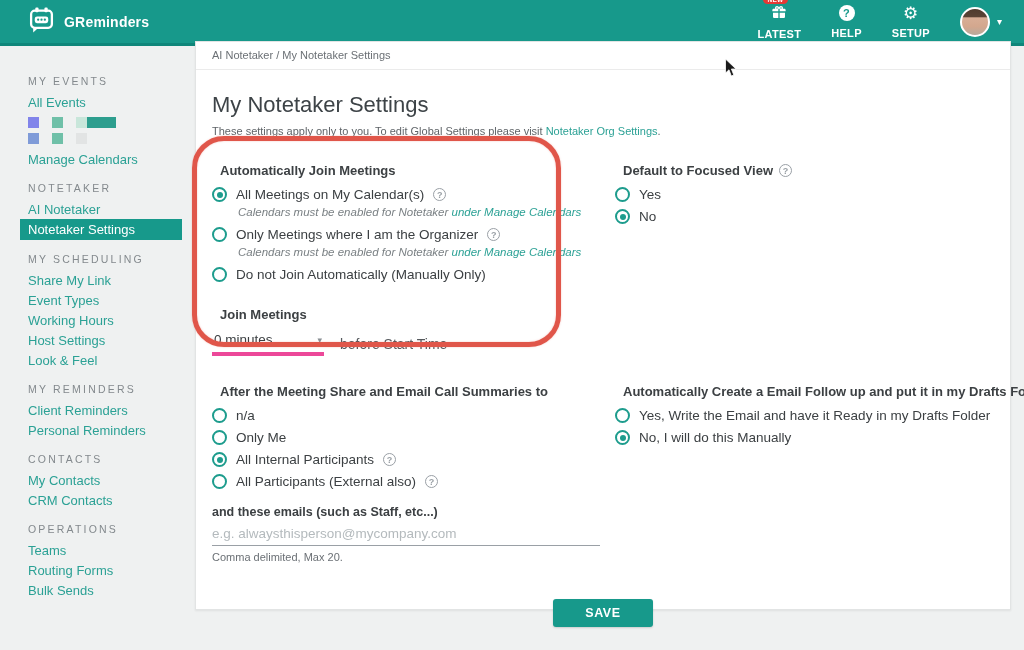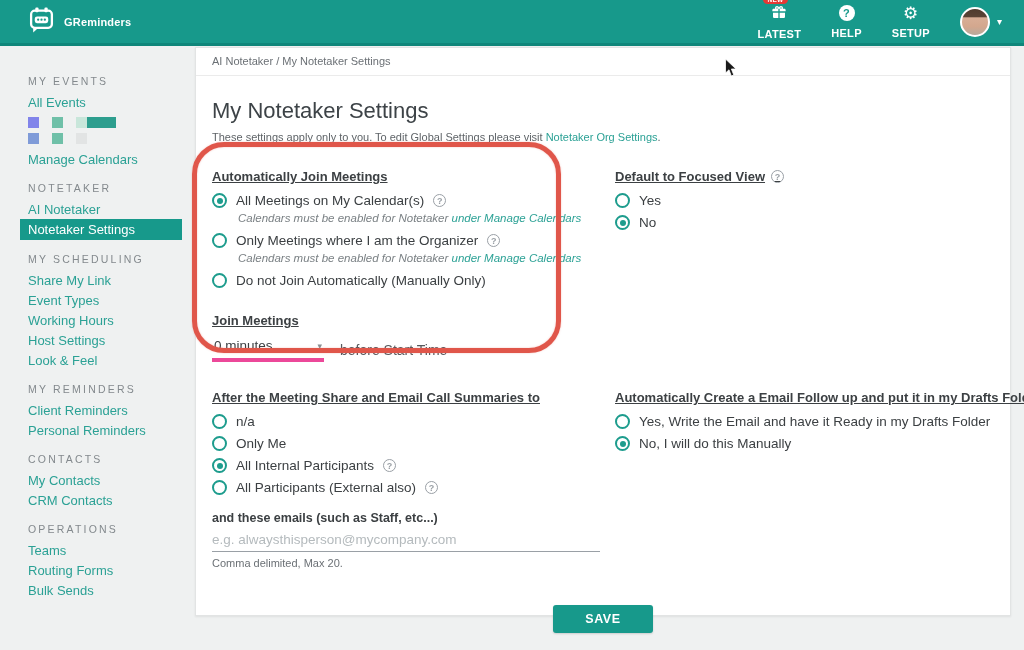--- a/index.html
+++ b/index.html
@@ -8,21 +8,21 @@
     width:1024px; height:650px; overflow:hidden;
     font-family:"Liberation Sans", sans-serif;
     background:#eff1f1; position:relative;
   }
   
   .header {
     height:46px; background:#17998b; border-bottom:3px solid #0f867a;
     display:flex; align-items:center; padding:0 22px 0 28px;
   }
   .brand { display:flex; align-items:center; gap:9px; }
-  .brand-name { color:#fff; font-size:11px; font-weight:bold; letter-spacing:.2px; }
+  .brand-name { color:#fff; font-size:14px; font-weight:bold; letter-spacing:.2px; }
   .hnav { margin-left:auto; display:flex; align-items:center; gap:30px; }
   .hnav-item { color:#fff; font-size:11px; font-weight:bold; display:flex; align-items:center; gap:6px; cursor:pointer; position:relative; letter-spacing:.3px;flex-direction:column; }
   .badge-new {
     position:absolute; top:-9px; left:6px; background:#e53935; color:#fff;
     font-size:6.5px; font-weight:bold; padding:1px 4px; border-radius:5px; letter-spacing:.3px;
   }
   .hicon-circle {
     width:16px; height:16px; border-radius:50%; background:#fff; color:#17998b;
     font-size:11px; font-weight:bold; text-align:center; line-height:16px;
   }
@@ -38,34 +38,34 @@
   .sidebar { position:absolute; left:0; top:50px; width:195px; padding:12px 0 0 28px; }
   .section { margin-bottom:13px; }
   .section-title { font-size:10.5px; color:#83898d; letter-spacing:2.2px; margin:13px 0 5px; font-weight:400; }
   .side-link { display:block; font-size:13px; color:#2ba195; text-decoration:none; padding:2.5px 0; cursor:pointer; }
   .side-link.active { background:#17998b; color:#fff; margin-left:-8px; padding:3px 8px; width:162px; }
   .sq-row { display:flex; margin:5px 0; }
   .sq { height:11px; }
 
   
   .card {
-    position:absolute; left:195px; top:47px; width:816px; height:569px;
+    position:absolute; left:195px; top:41px; width:816px; height:569px;
     background:#fff; border:1px solid #e2e4e4; box-shadow:0 1px 2px rgba(0,0,0,.07);
   }
   .crumbbar { height:28px; line-height:27px; padding:0 16px; border-bottom:1px solid #ebebeb; font-size:11px; color:#6b7075; }
   .content { padding:12px 16px 0; }
   .page-title { font-size:22px; font-weight:400; color:#3d4347; margin:10px 0 7px; }
   .subtitle { font-size:11px; color:#5f6468; margin:0 0 26px; }
   a.tlink { color:#2ba195; text-decoration:none; cursor:pointer; }
 
   .grid { display:flex; }
   .col-left { width:403px; flex:none; }
   .col-right { flex:1; min-width:0; }
 
-  .sec-heading { font-size:13px; font-weight:bold; color:#3c4043; margin:0 0 9px; display:flex; align-items:center; gap:6px; white-space:nowrap;text-decoration:underline; }
+  .sec-heading { font-size:13px; font-weight:bold; color:#3c4043; margin:0 8px 9px; display:flex; align-items:center; gap:6px; white-space:nowrap; }
   .radio-row { display:flex; align-items:center; gap:9px; margin:7px 0; font-size:13.5px; color:#3c4043; cursor:pointer; white-space:nowrap; }
   .radio { width:15px; height:15px; border:2px solid #1d9c8d; border-radius:50%; position:relative; flex:none; background:#fff; }
   .radio.checked::after { content:""; position:absolute; left:2.5px; top:2.5px; right:2.5px; bottom:2.5px; background:#1d9c8d; border-radius:50%; }
   .note { font-size:11.5px; color:#7a8084; margin:-3px 0 9px 26px; white-space:nowrap;font-style:italic; }
   .help {
     width:13px; height:13px; border:1px solid #9aa0a6; border-radius:50%;
     color:#9aa0a6; font-size:9px; line-height:12px; text-align:center; flex:none; font-weight:bold;
   }
 
   .jm { margin-top:25px; }

